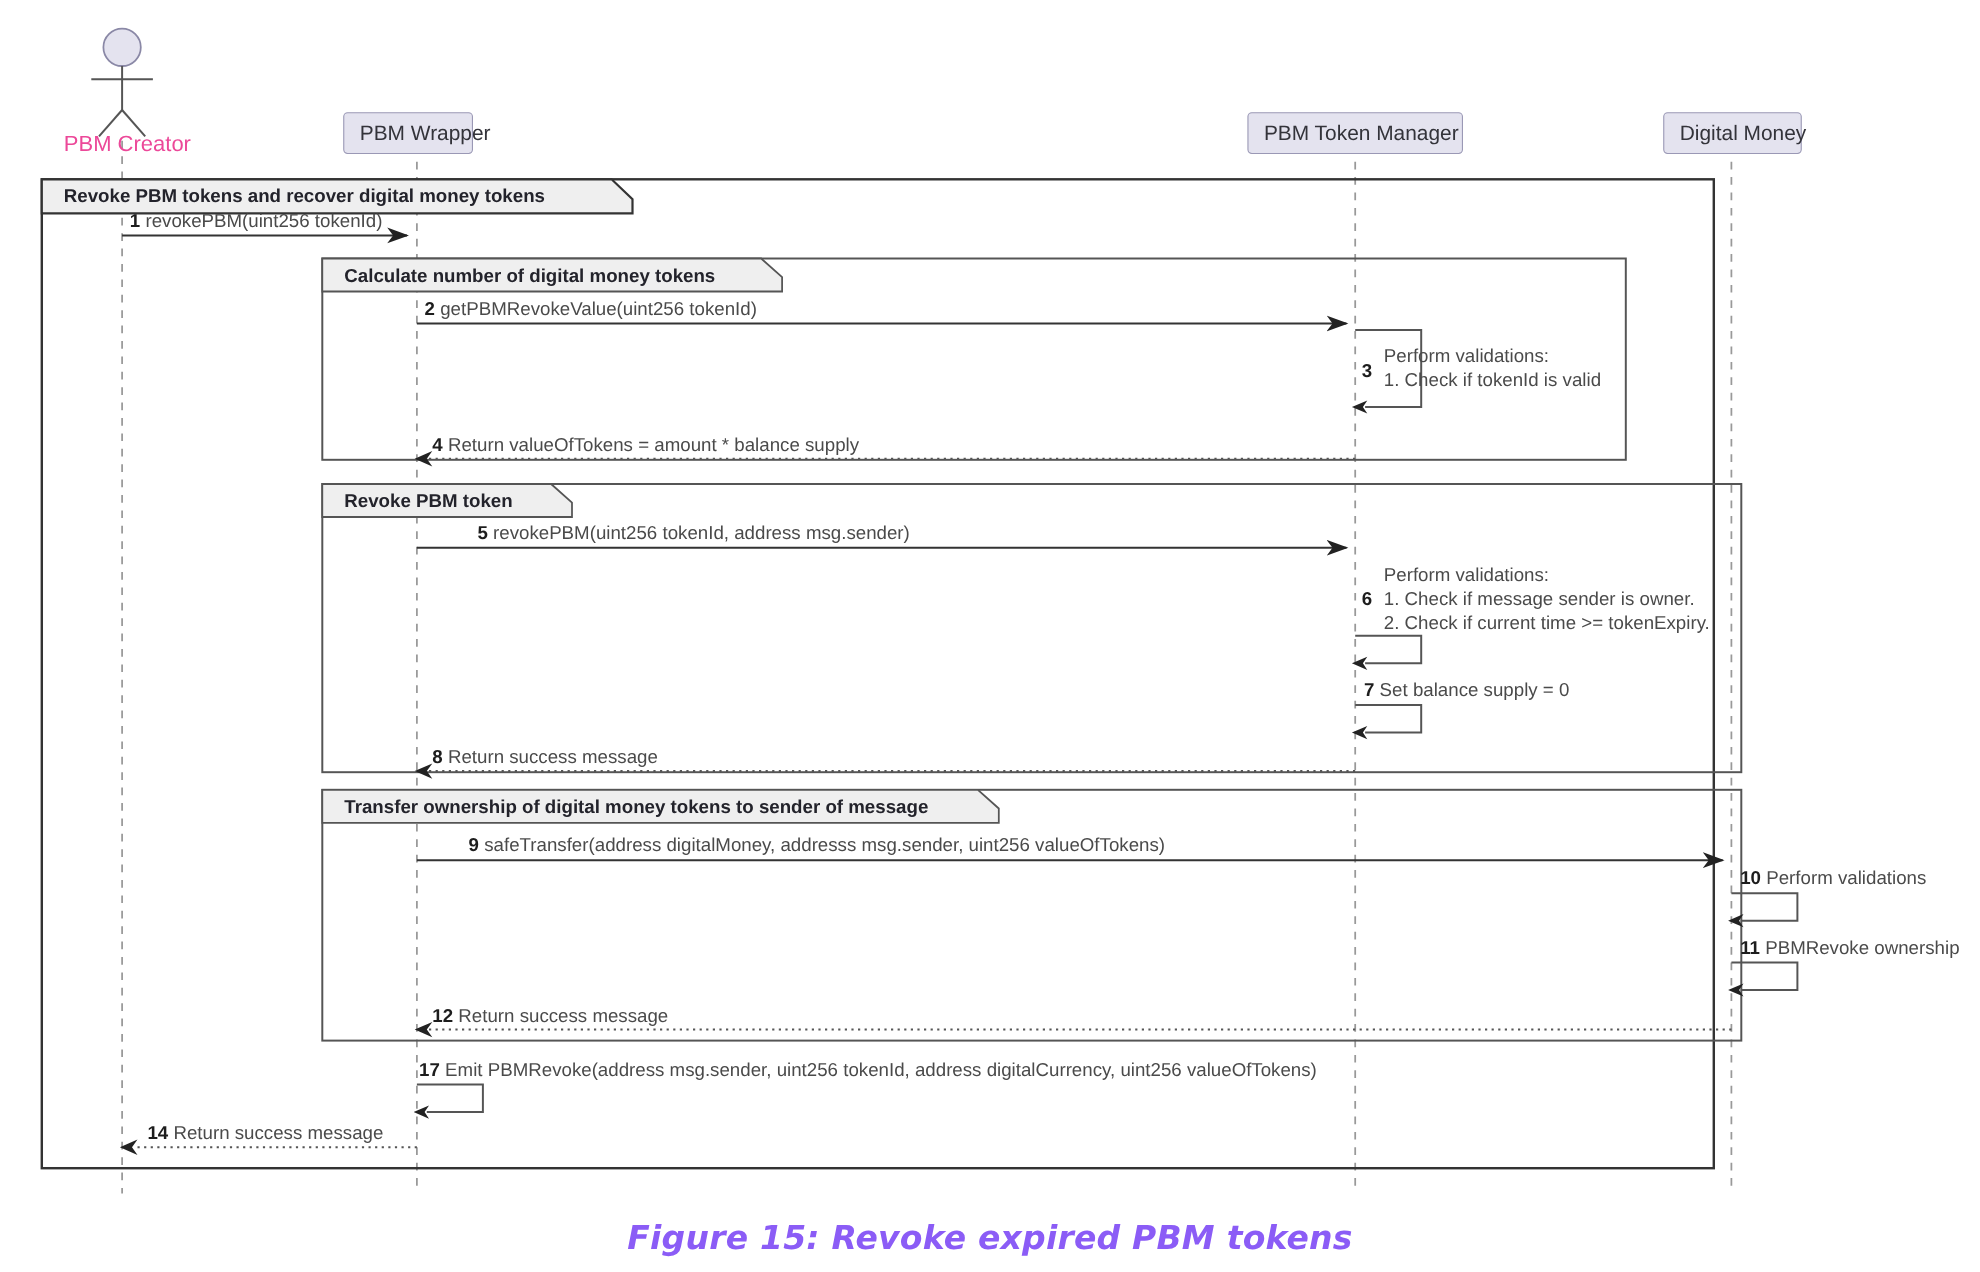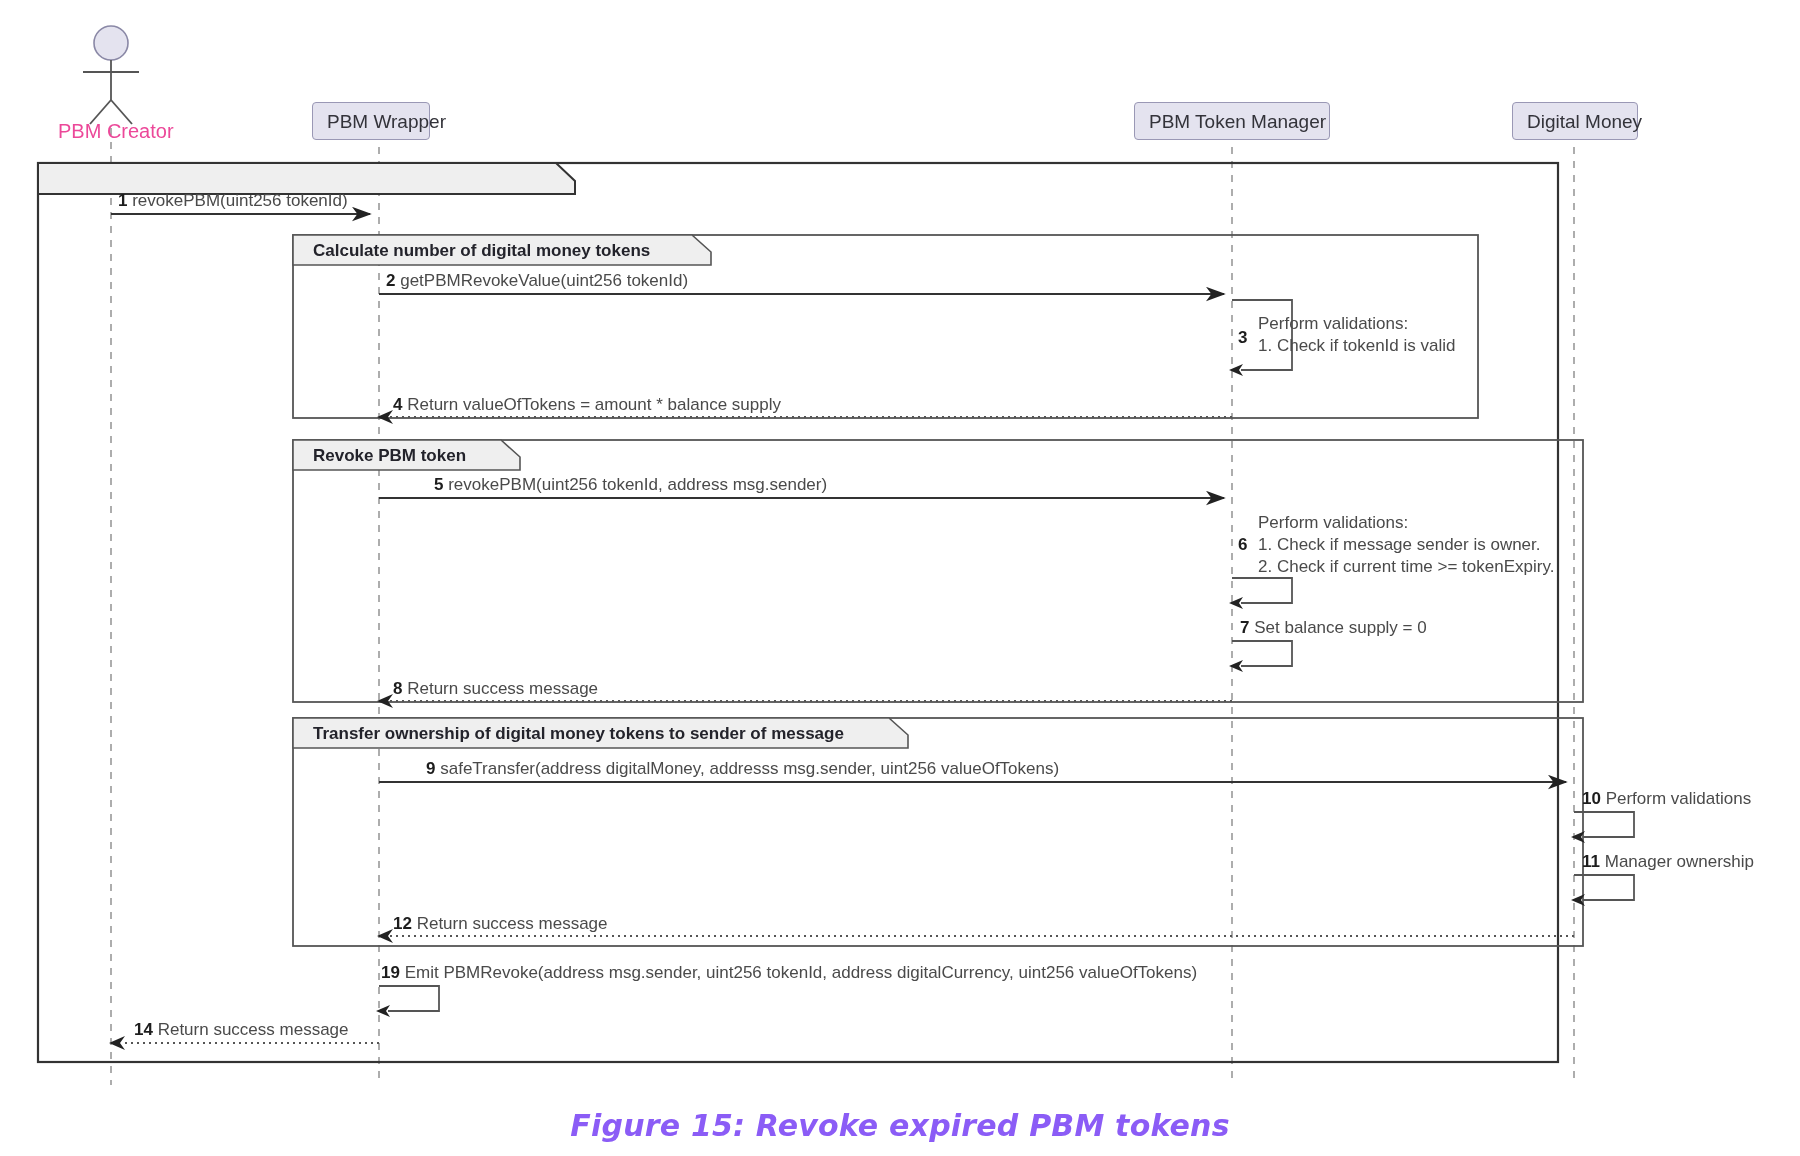--- a/index.html
+++ b/index.html
@@ -189,20 +189,21 @@
   </svg>
 
   <div class="actor-label" style="left:58px;top:120px;">PBM Creator</div>
 
   <div class="participant" style="left:312px;top:102px;width:118px;">PBM Wrapper</div>
 
   <div class="participant" style="left:1134px;top:102px;width:196px;">PBM Token Manager</div>
 
   <div class="participant" style="left:1512px;top:102px;width:126px;">Digital Money</div>
 
+  <div class="frag-label" style="left:58px;top:166px;">Revoke PBM tokens and recover digital money tokens</div>
 
   <div class="frag-label" style="left:313px;top:238px;">Calculate number of digital money tokens</div>
 
   <div class="frag-label" style="left:313px;top:443px;">Revoke PBM token</div>
 
   <div class="frag-label" style="left:313px;top:721px;">Transfer ownership of digital money tokens to sender of message</div>
 
   <div class="msg" style="left:118px;top:190px;">
     <span class="num">1</span>
     <span>revokePBM(uint256 tokenId)</span>
@@ -251,30 +252,30 @@
     <span>safeTransfer(address digitalMoney, addresss msg.sender, uint256 valueOfTokens)</span>
   </div>
 
   <div class="msg" style="left:1582px;top:788px;">
     <span class="num">10</span>
     <span>Perform validations</span>
   </div>
 
   <div class="msg" style="left:1582px;top:851px;">
     <span class="num">11</span>
-    <span>Manager ownership</span>
+    <span>PBMRevoke ownership</span>
   </div>
 
   <div class="msg" style="left:393px;top:913px;">
     <span class="num">12</span>
     <span>Return success message</span>
   </div>
 
   <div class="msg" style="left:381px;top:962px;">
-    <span class="num">19</span>
+    <span class="num">17</span>
     <span>Emit PBMRevoke(address msg.sender, uint256 tokenId, address digitalCurrency, uint256 valueOfTokens)</span>
   </div>
 
   <div class="msg" style="left:134px;top:1019px;">
     <span class="num">14</span>
     <span>Return success message</span>
   </div>
 
   <div class="caption" style="top:1108px;">Figure 15: Revoke expired PBM tokens</div>
 

